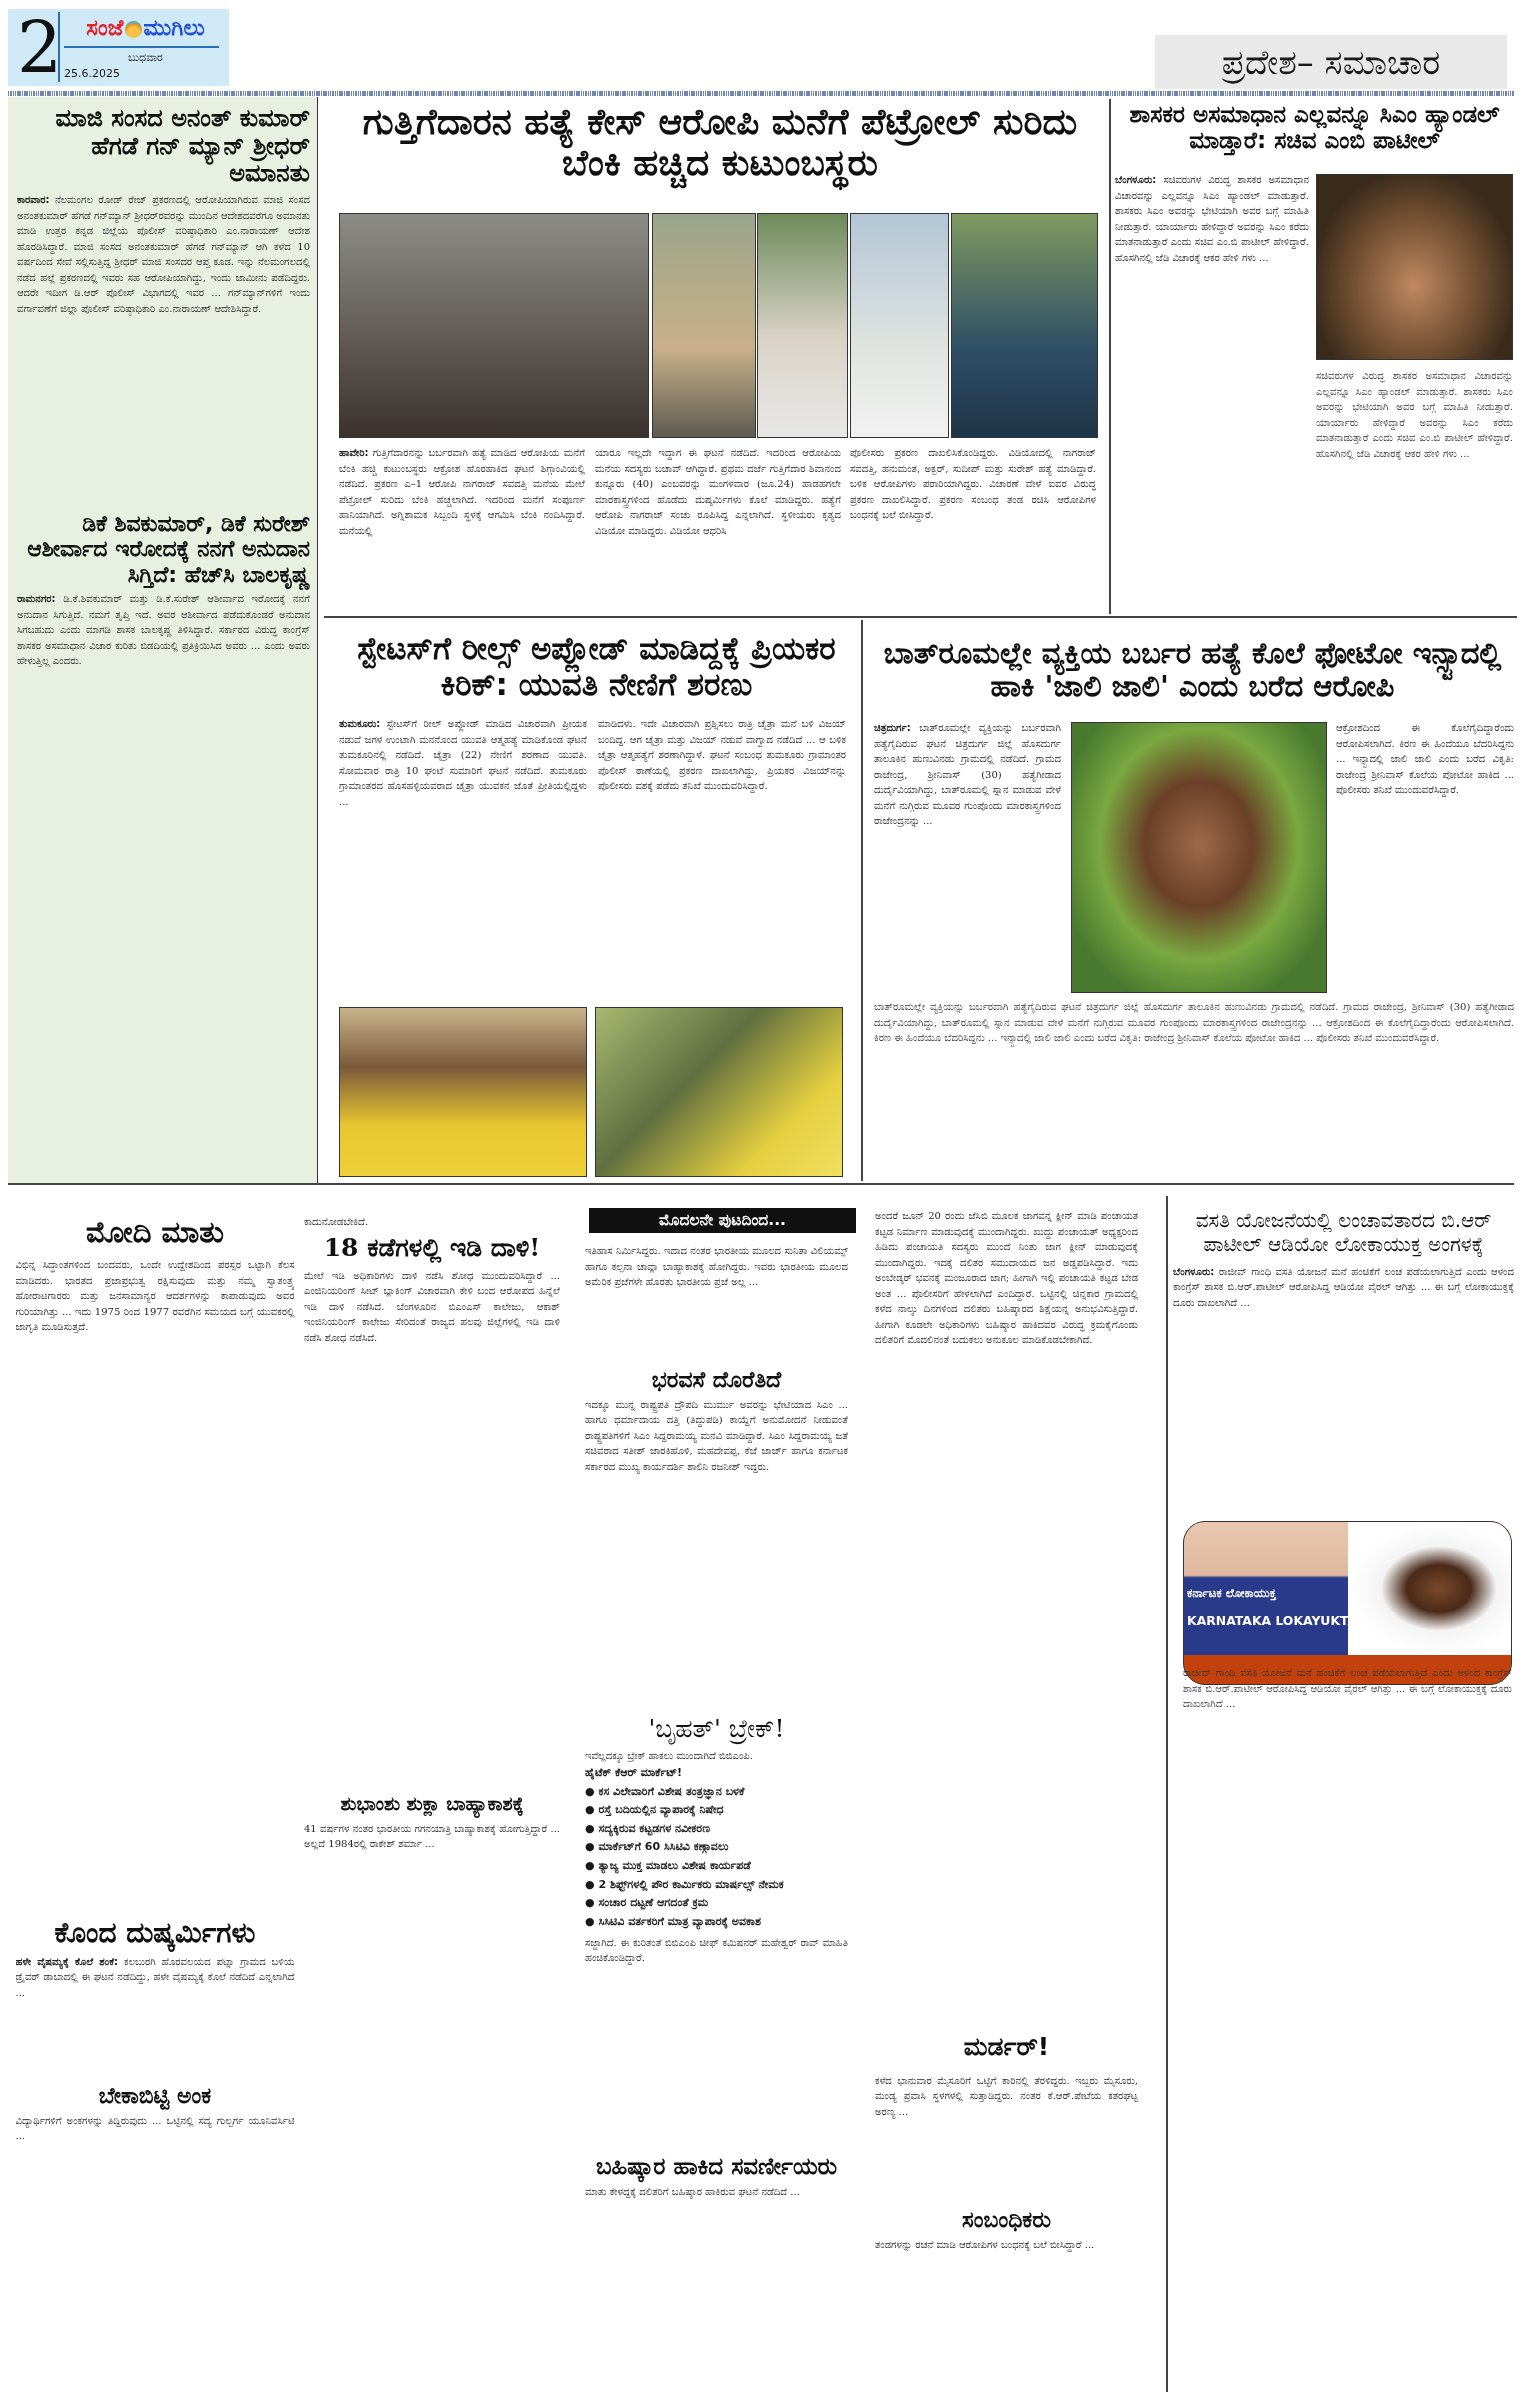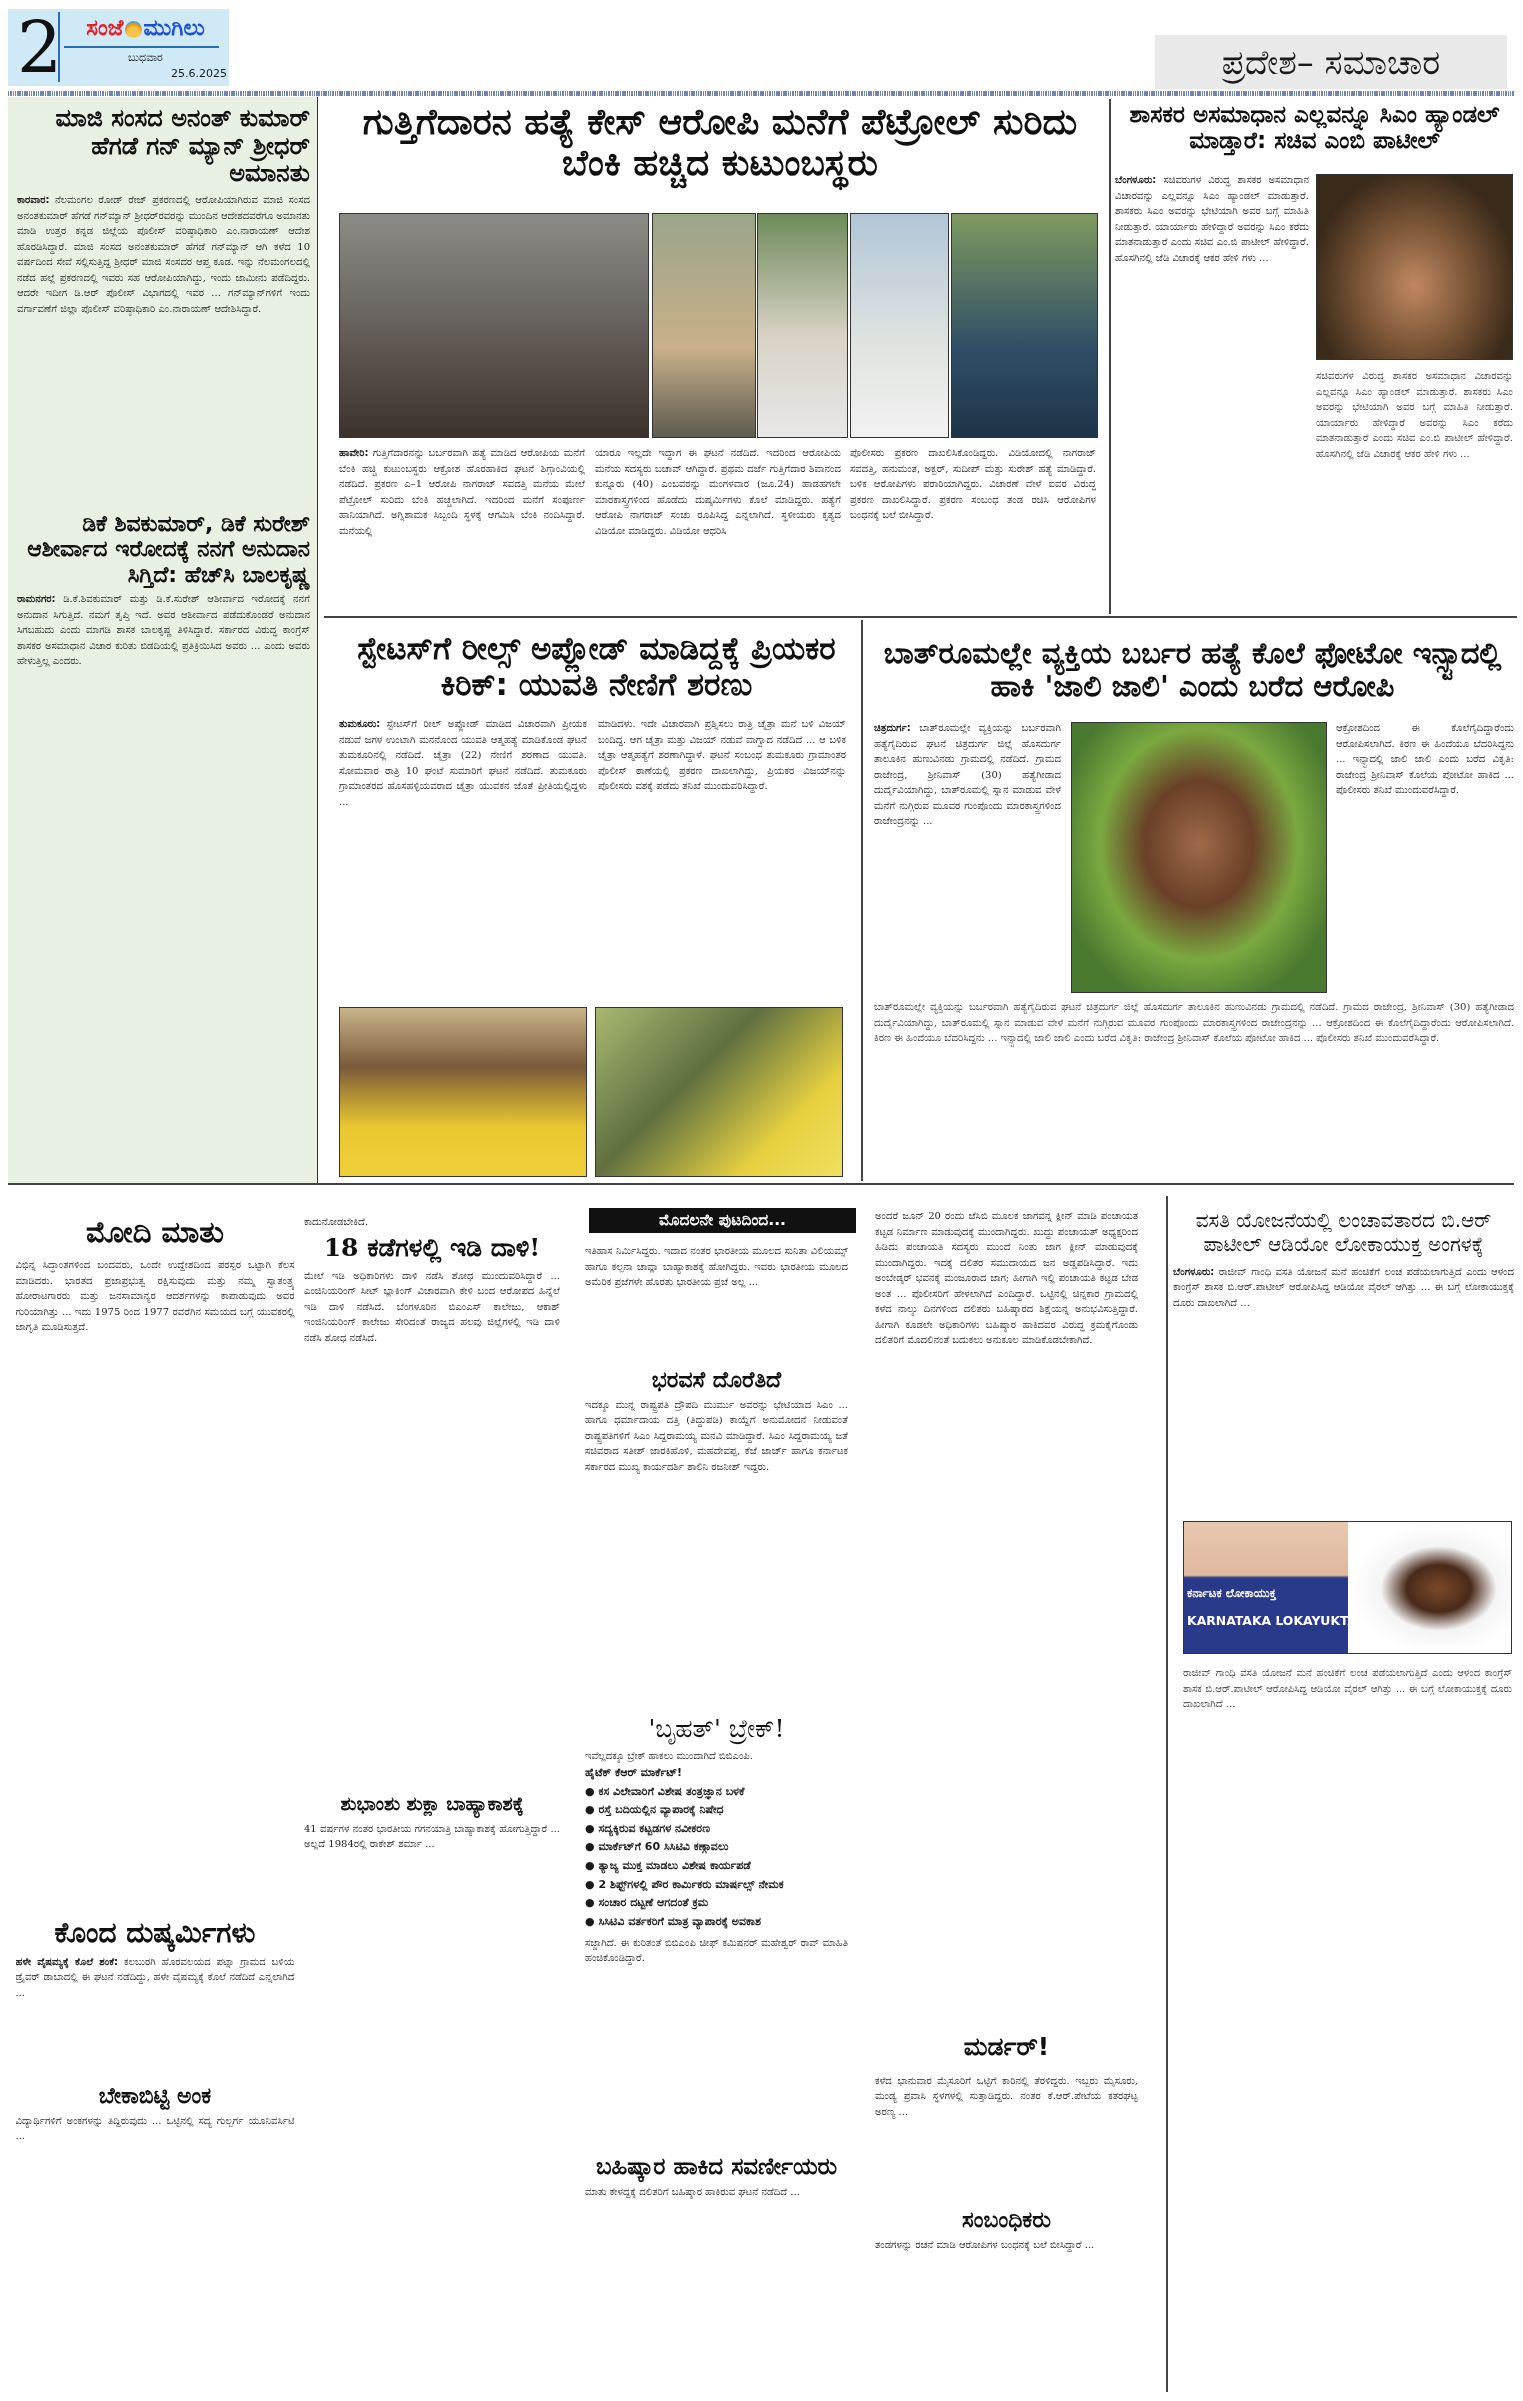--- a/index.html
+++ b/index.html
@@ -9,21 +9,21 @@
   .abs { position: absolute; }
   .masthead { left: 7.7px; top: 9.3px; width: 221px; height: 77px; background: #cfe9f7; }
   .page-num { left: 17px; top: 9.3px; font-family: "DejaVu Serif", serif; font-size: 71px; line-height: 77px; color: #111; }
   .mast-sep { left: 58px; top: 12.4px; width: 1.5px; height: 70px; background: #2a6fb0; }
   .brand { left: 64px; top: 14px; width: 163px; text-align: center; font-weight: bold; font-size: 22px; line-height: 28px; }
   .brand .red { color: #e0202a; }
   .brand .dark { color: #1d4ed8; }
   .brand .sun { display: inline-block; width: 17px; height: 17px; border-radius: 50%; background: radial-gradient(circle at 50% 70%, #f6c343 40%, #e8941a 60%, #4aa6d8 75%); vertical-align: middle; margin: 0 1.5px; }
   .mast-line { left: 64px; top: 46px; width: 155px; height: 2.3px; background: #2a6fb0; }
   .weekday { left: 64px; top: 51px; width: 163px; text-align: center; font-size: 11px; }
-  .date { left: 64px; top: 67px; width: 163px; text-align: right; font-size: 11px; }
+  .date { left: 64px; top: 67px; width: 163px; text-align: left; font-size: 11px; }
 
   .section-tag { left: 1155px; top: 35px; width: 352px; height: 54px; background: #e9e9e9; font-size: 34px; line-height: 54px; text-align: center; color: #1a1a1a; }
   .dotted-rule { height: 4.6px; background: repeating-linear-gradient(90deg, #6f86b5 0 1.5px, #ffffff 1.5px 2.3px); }
 
   .left-panel { left: 7.7px; top: 97px; width: 310px; height: 1086px; background: #e8f0e2; border-right: 1.5px solid #333; }
   .hl { font-weight: bold; color: #111; line-height: 1.15; }
   .body-text { font-family: "DejaVu Serif", serif; font-size: 10px; line-height: 15.5px; color: #222; text-align: justify; overflow: hidden; }
   .body-text b { font-family: "DejaVu Sans", sans-serif; }
   .filler { color: #333; }
 
@@ -192,21 +192,21 @@
 
 <div class="abs vr" style="left:1166px; top:1196px; height:1196px;"></div>
 
 <div class="abs" style="left:1173px; top:1208px; width:341px;">
   <h1 class="hl center" style="font-size:20px; font-weight:normal; line-height:1.2;">ವಸತಿ ಯೋಜನೆಯಲ್ಲಿ ಲಂಚಾವತಾರದ ಬಿ.ಆರ್ ಪಾಟೀಲ್ ಆಡಿಯೋ ಲೋಕಾಯುಕ್ತ ಅಂಗಳಕ್ಕೆ</h1>
   <div class="body-text" style="height:155px; margin-top:7.7px;">
     <b>ಬೆಂಗಳೂರು:</b>
     <span>ರಾಜೀವ್ ಗಾಂಧಿ ವಸತಿ ಯೋಜನೆ ಮನೆ ಹಂಚಿಕೆಗೆ ಲಂಚ ಪಡೆಯಲಾಗುತ್ತಿದೆ ಎಂದು ಆಳಂದ ಕಾಂಗ್ರೆಸ್ ಶಾಸಕ ಬಿ.ಆರ್.ಪಾಟೀಲ್ ಆರೋಪಿಸಿದ್ದ ಆಡಿಯೋ ವೈರಲ್ ಆಗಿತ್ತು ... ಈ ಬಗ್ಗೆ ಲೋಕಾಯುಕ್ತಕ್ಕೆ ದೂರು ದಾಖಲಾಗಿದೆ ...</span>
   </div>
 </div>
-<div class="abs photo" style="left:1183px; top:1521px; width:329px; height:133px; background:#000000;">
+<div class="abs photo" style="left:1183px; top:1521px; width:329px; height:164px; background:#c2410c;border-radius:22px;">
   <div style="position:absolute; left:0; top:0; width:164px; height:133px; background:linear-gradient(180deg,#e8c8b0 0%,#e0b8a0 40%,#2a3a8a 42%,#2a3a8a 100%);">
     <div style="position:absolute; left:3.1px; top:64px; font-size:11.6px; font-weight:bold; color:#fff;">ಕರ್ನಾಟಕ ಲೋಕಾಯುಕ್ತ</div>
     <div style="position:absolute; left:3.1px; top:91px; font-size:12.4px; font-weight:bold; color:#fff; white-space:nowrap;">KARNATAKA LOKAYUKTA</div>
   </div>
   <div style="position:absolute; left:164px; top:0; width:165px; height:133px; background:radial-gradient(ellipse at 55% 50%,#7a4a2a 0%,#4a2a1a 25%,#f4f4f4 45%,#ffffff 70%),#cc2222;"></div>
 </div>
 <div class="abs body-text" style="left:1183px; top:1665px; width:329px; height:728px;"><span class="filler">ರಾಜೀವ್ ಗಾಂಧಿ ವಸತಿ ಯೋಜನೆ ಮನೆ ಹಂಚಿಕೆಗೆ ಲಂಚ ಪಡೆಯಲಾಗುತ್ತಿದೆ ಎಂದು ಆಳಂದ ಕಾಂಗ್ರೆಸ್ ಶಾಸಕ ಬಿ.ಆರ್.ಪಾಟೀಲ್ ಆರೋಪಿಸಿದ್ದ ಆಡಿಯೋ ವೈರಲ್ ಆಗಿತ್ತು ... ಈ ಬಗ್ಗೆ ಲೋಕಾಯುಕ್ತಕ್ಕೆ ದೂರು ದಾಖಲಾಗಿದೆ ...</span></div>
 
 
 </body></html>

